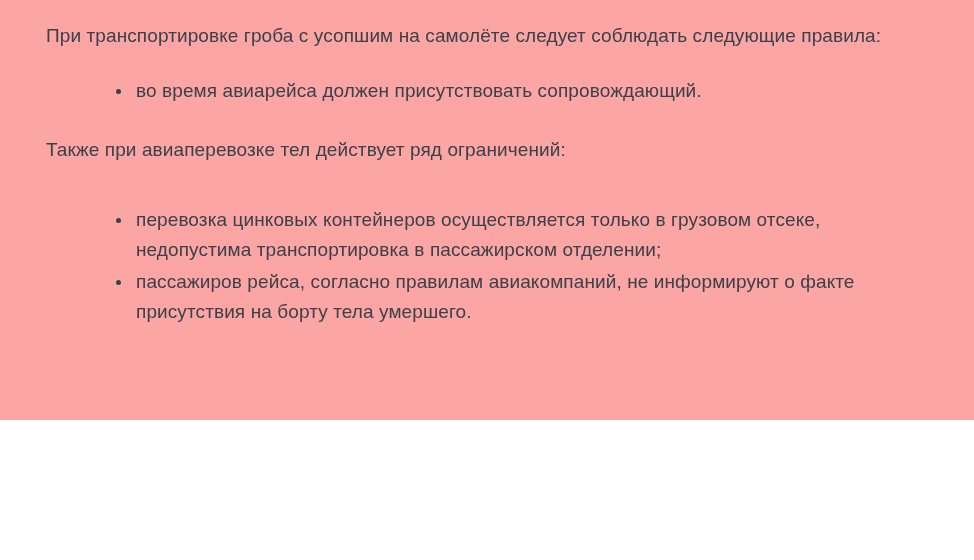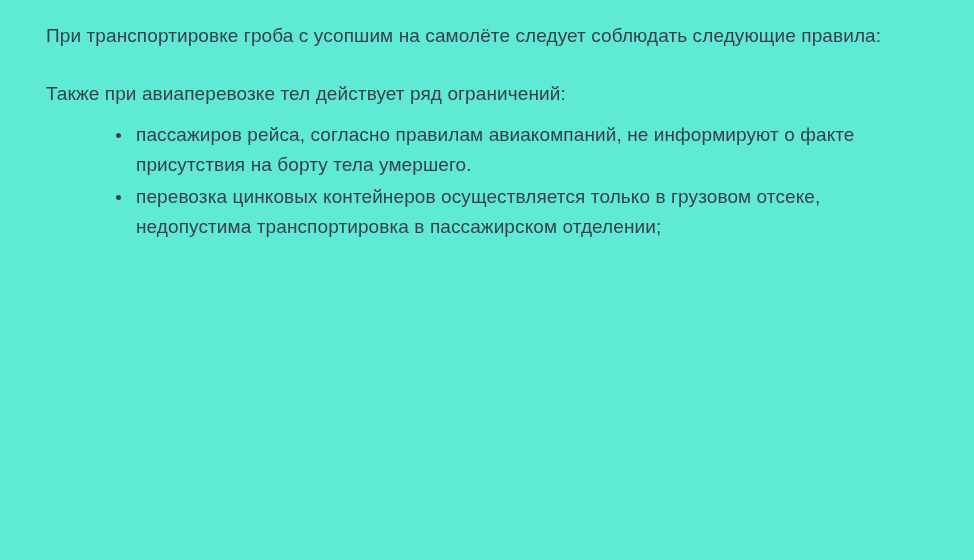--- a/index.html
+++ b/index.html
@@ -10,38 +10,38 @@
   body {
     width: 974px;
     height: 560px;
     overflow: hidden;
     font-family: "Liberation Sans", sans-serif;
     color: #3b4149;
   }
   .page {
     box-sizing: border-box;
     width: 974px;
-    height: 560px;
+    height: 420px;
     padding: 22px 46px 0 46px;
-    background: #5eead4;
+    background: #fca5a5;
   }
   .para {
     font-size: 19px;
     line-height: 28px;
     color: #3b4149;
     margin: 0;
     max-width: 840px;
     letter-spacing: 0.1px;
   }
   .para-intro {
     margin-bottom: 26px;
   }
   .para-mid {
     margin-top: 30px;
-    margin-bottom: 12px;
+    margin-bottom: 41px;
   }
   ul.bullets {
     margin: 0;
     padding: 0 0 0 64px;
     list-style: none;
   }
   ul.bullets > li {
     position: relative;
     font-size: 19px;
     line-height: 30px;
@@ -63,22 +63,23 @@
   }
 </style>
 </head>
 <body>
 
 <div class="page">
 
   <p class="para para-intro">При транспортировке гроба с усопшим на самолёте следует соблюдать следующие правила:</p>
 
   <ul class="bullets">
+    <li>во время авиарейса должен присутствовать сопровождающий.</li>
   </ul>
 
   <p class="para para-mid">Также при авиаперевозке тел действует ряд ограничений:</p>
 
   <ul class="bullets">
+    <li>перевозка цинковых контейнеров осуществляется только в грузовом отсеке, недопустима транспортировка в пассажирском отделении;</li>
     <li>пассажиров рейса, согласно правилам авиакомпаний, не информируют о факте присутствия на борту тела умершего.</li>
-    <li>перевозка цинковых контейнеров осуществляется только в грузовом отсеке, недопустима транспортировка в пассажирском отделении;</li>
   </ul>
 
 </div>
 
 </body></html>

